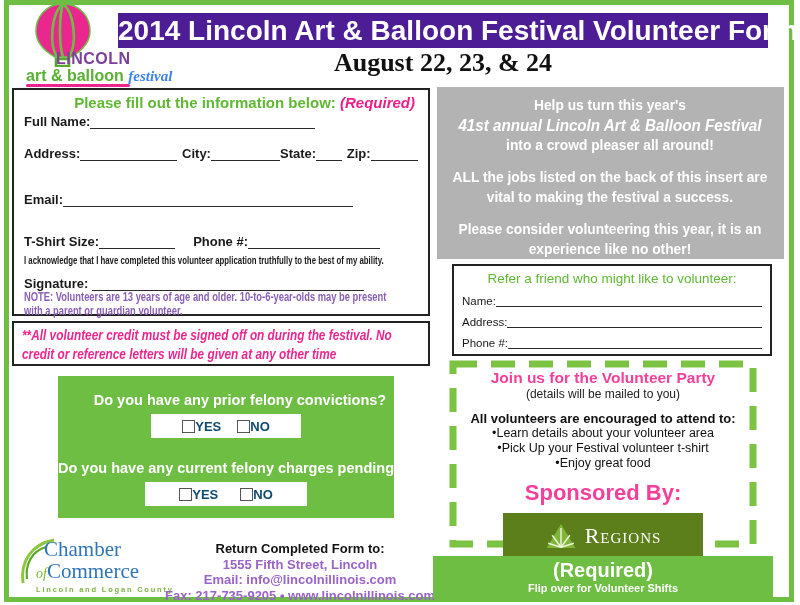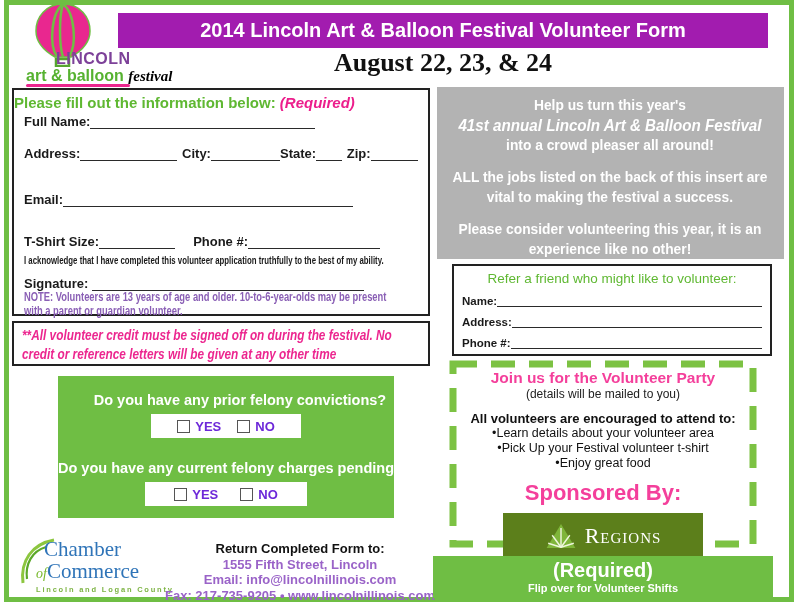--- a/index.html
+++ b/index.html
@@ -2,39 +2,39 @@
 <html><head>
 <meta charset="utf-8">
 <style>
   html,body{margin:0;padding:0;background:#fff;}
   .page{position:relative;width:800px;height:605px;background:#fff;overflow:hidden;
         font-family:"Liberation Sans",sans-serif;color:#1a1a1a;}
   .abs{position:absolute;}
   .page-border{position:absolute;left:4px;top:0px;right:6px;bottom:3px;border:5px solid #6fbe44;}
 
   
-  .title-bar{position:absolute;left:118px;top:13px;width:650px;height:35px;background:#a21caf;
-             color:#fff;font-weight:bold;font-size:20px;text-align:center;line-height:35px;white-space:nowrap;}
+  .title-bar{position:absolute;left:118px;top:13px;width:650px;height:35px;background:#4c1d95;
+             color:#fff;font-weight:bold;font-size:28px;text-align:center;line-height:35px;white-space:nowrap;}
   .date-line{position:absolute;left:118px;top:48px;width:650px;text-align:center;
              font-family:"Liberation Serif",serif;font-weight:bold;font-size:26px;color:#111;}
 
   
   .logo{position:absolute;left:12px;top:0;width:140px;height:92px;}
   .logo-name{position:absolute;left:44px;top:50px;font-size:16px;font-weight:800;letter-spacing:.5px;color:#7d4199;}
   .logo-tag{position:absolute;left:14px;top:67px;white-space:nowrap;}
   .logo-tag .g{color:#56b230;font-weight:bold;font-size:16px;}
-  .logo-tag .script{color:#000000;font-style:italic;font-weight:bold;font-size:15px;
+  .logo-tag .script{color:#3b82f6;font-style:italic;font-weight:bold;font-size:15px;
                     font-family:"Liberation Serif",serif;}
   .logo-uline{position:absolute;left:14px;top:84px;width:104px;height:3px;background:#ec268f;border-radius:2px;}
   .logo-brush{position:absolute;left:16px;top:88px;width:96px;height:3px;background:#b9c7ad;border-radius:2px;}
 
   
   .info-box{position:absolute;left:12px;top:88px;width:418px;height:228px;border:2px solid #222;
             background:#fff;box-sizing:border-box;}
-  .info-title{position:absolute;left:0;right:13px;top:4px;text-align:left;font-size:15px;font-weight:bold;white-space:nowrap;}
+  .info-title{position:absolute;left:0;right:13px;top:4px;text-align:right;font-size:15px;font-weight:bold;white-space:nowrap;}
   .info-title .green{color:#5fb832;}
   .info-title .pink{color:#ec1e8c;font-style:italic;}
   .row{position:absolute;left:10px;right:10px;display:flex;align-items:flex-end;white-space:nowrap;
        font-size:13px;font-weight:bold;}
   .bl{border-bottom:1.5px solid #2a2a2a;height:14px;display:inline-block;}
   .ack{position:absolute;left:10px;top:164px;font-size:11.5px;font-weight:600;white-space:nowrap;
        width:580px;transform:scaleX(0.68);transform-origin:left top;}
   .note{position:absolute;left:10px;top:201px;width:505px;transform:scaleX(0.78);transform-origin:left top;
         color:#8a5fb5;font-weight:bold;font-size:12px;line-height:13.5px;white-space:nowrap;}
 
@@ -42,21 +42,21 @@
   .credit-box{position:absolute;left:12px;top:321px;width:418px;height:45px;border:2px solid #222;
               box-sizing:border-box;padding:3px 8px;overflow:hidden;}
   .credit-inner{width:478px;transform:scaleX(0.845);transform-origin:left top;color:#ec268f;
                 font-weight:bold;font-style:italic;font-size:14px;line-height:19px;white-space:nowrap;}
 
   
   .felony-box{position:absolute;left:58px;top:376px;width:336px;height:142px;background:#6fbe44;}
   .felony-q{position:absolute;left:0;right:0;text-align:center;color:#fff;font-weight:bold;font-size:14.5px;white-space:nowrap;}
   .cb-strip{position:absolute;left:50%;transform:translateX(-50%);background:#fff;height:24px;
             display:flex;align-items:center;justify-content:center;gap:16px;}
-  .cb-pair{display:flex;align-items:center;gap:5px;font-weight:bold;font-size:13px;color:#6d28d9;}
+  .cb-pair{display:flex;align-items:center;font-weight:bold;font-size:13px;color:#0c4a6e;}
   .cbox{width:11px;height:11px;border:1.5px solid #555;background:#fff;display:inline-block;}
 
   
   .chamber{position:absolute;left:14px;top:537px;width:160px;height:64px;}
   .chamber .l1{position:absolute;left:30px;top:0;font-family:"Liberation Serif",serif;font-size:21px;color:#2f74b8;}
   .chamber .l2{position:absolute;left:22px;top:22px;font-family:"Liberation Serif",serif;font-size:21px;color:#2f74b8;}
   .chamber .of{font-style:italic;color:#76b82a;font-size:14px;}
   .chamber .county{position:absolute;left:22px;top:48px;font-size:7.5px;letter-spacing:1.8px;
                    color:#7cb342;font-weight:bold;white-space:nowrap;}
 
@@ -73,21 +73,21 @@
   .hl{font-size:15px;line-height:20px;white-space:nowrap;}
   .hl.it{font-style:italic;font-size:16.5px;}
   .hgap{height:12px;}
 
   
   .refer-box{position:absolute;left:452px;top:264px;width:320px;height:92px;border:2px solid #222;
              box-sizing:border-box;background:#fff;}
   .refer-title{position:absolute;left:0;right:0;top:5px;text-align:center;color:#5fb832;
                font-weight:normal;font-size:13.5px;white-space:nowrap;}
   .refer-row{position:absolute;left:8px;right:8px;display:flex;align-items:flex-end;
-             font-size:11.5px;font-weight:bold;white-space:nowrap;}
+             font-size:11.5px;font-weight:normal;white-space:nowrap;}
   .refer-row .bl{flex:1;height:12px;border-bottom:1.2px solid #2a2a2a;}
 
   
   .party-box{position:absolute;left:449px;top:360px;width:308px;height:188px;text-align:center;}
   .party-box svg.dash{position:absolute;left:0;top:0;}
   .party-content{position:relative;padding-top:9px;}
   .party-title{color:#f43f9b;font-weight:bold;font-size:15.5px;}
   .party-sub{font-size:12px;color:#222;}
   .party-head{margin-top:10px;font-weight:bold;font-size:13px;color:#111;}
   .party-bullet{font-size:12.5px;color:#111;line-height:15px;}

